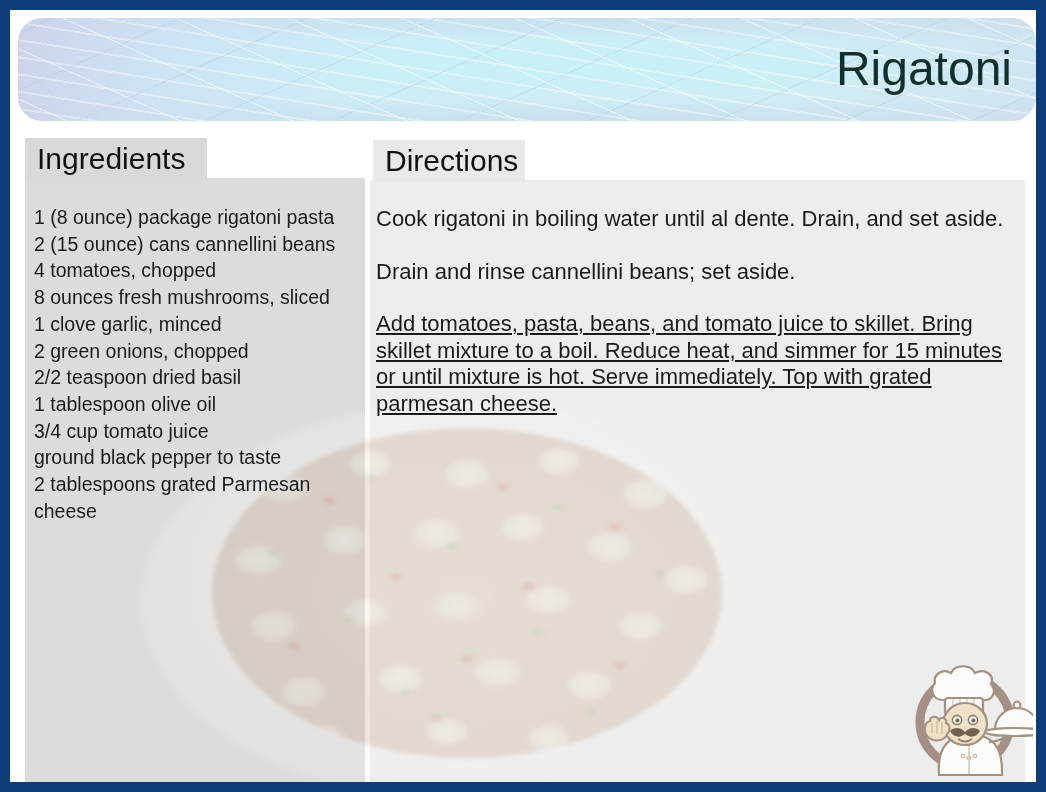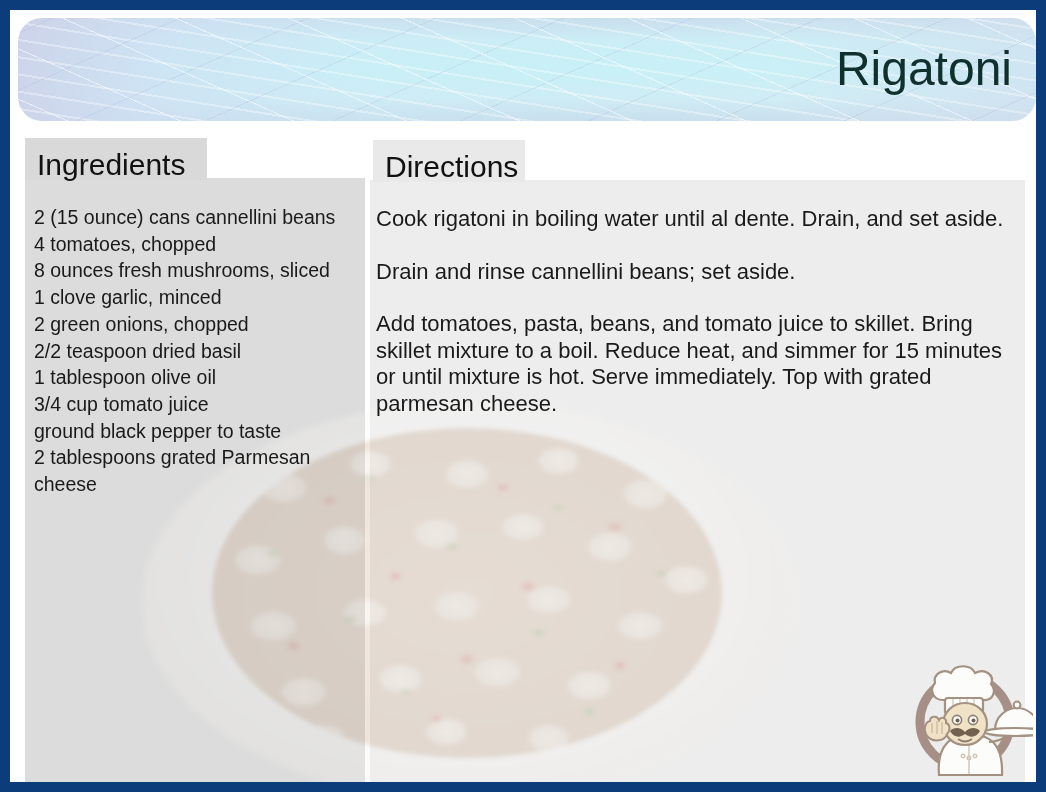--- a/index.html
+++ b/index.html
@@ -74,21 +74,21 @@
     white-space: nowrap;
   }
 
   
   .sec-tab {
     position: absolute;
     background: #d9d9d9;
     height: 42px;
     padding: 0 14px 0 12px;
     display: flex;
-    align-items: flex-end;
+    align-items: center;
     box-sizing: border-box;
   }
   .sec-tab span {
     font-size: 30px;
     color: #111111;
     line-height: 1;
     white-space: nowrap;
   }
   #ing-tab  { left: 15px;  top: 128px; width: 182px; }
   #dir-tab  { left: 363px; top: 130px; width: 152px; background:#e9e9e9; }
@@ -218,21 +218,21 @@
     top: 196px;
     width: 648px;
     z-index: 6;
   }
   #dir-body p {
     margin: 0 0 26px 0;
     font-size: 22px;
     line-height: 26.5px;
     color: #1a1a1a;
   }
-  #dir-body p:last-child { margin-bottom: 9px; }
+  #dir-body p:last-child { margin-bottom: 9px; text-decoration: underline; }
 
   
   #chef-logo {
     position: absolute;
     left: 893px;
     top: 640px;
     width: 130px;
     height: 130px;
     z-index: 7;
     opacity: 0.95;
@@ -259,20 +259,21 @@
   </div>
 
   <div id="food-photo">
     <div class="plate"></div>
     <div class="beans"></div>
     <div class="bits"></div>
   </div>
 
   <div id="ing-list">
     <ul>
+        <li>1 (8 ounce) package rigatoni pasta</li>
         <li>2 (15 ounce) cans cannellini beans</li>
         <li>4 tomatoes, chopped</li>
         <li>8 ounces fresh mushrooms, sliced</li>
         <li>1 clove garlic, minced</li>
         <li>2 green onions, chopped</li>
         <li>2/2 teaspoon dried basil</li>
         <li>1 tablespoon olive oil</li>
         <li>3/4 cup tomato juice</li>
         <li>ground black pepper to taste</li>
         <li>2 tablespoons grated Parmesan</li>

